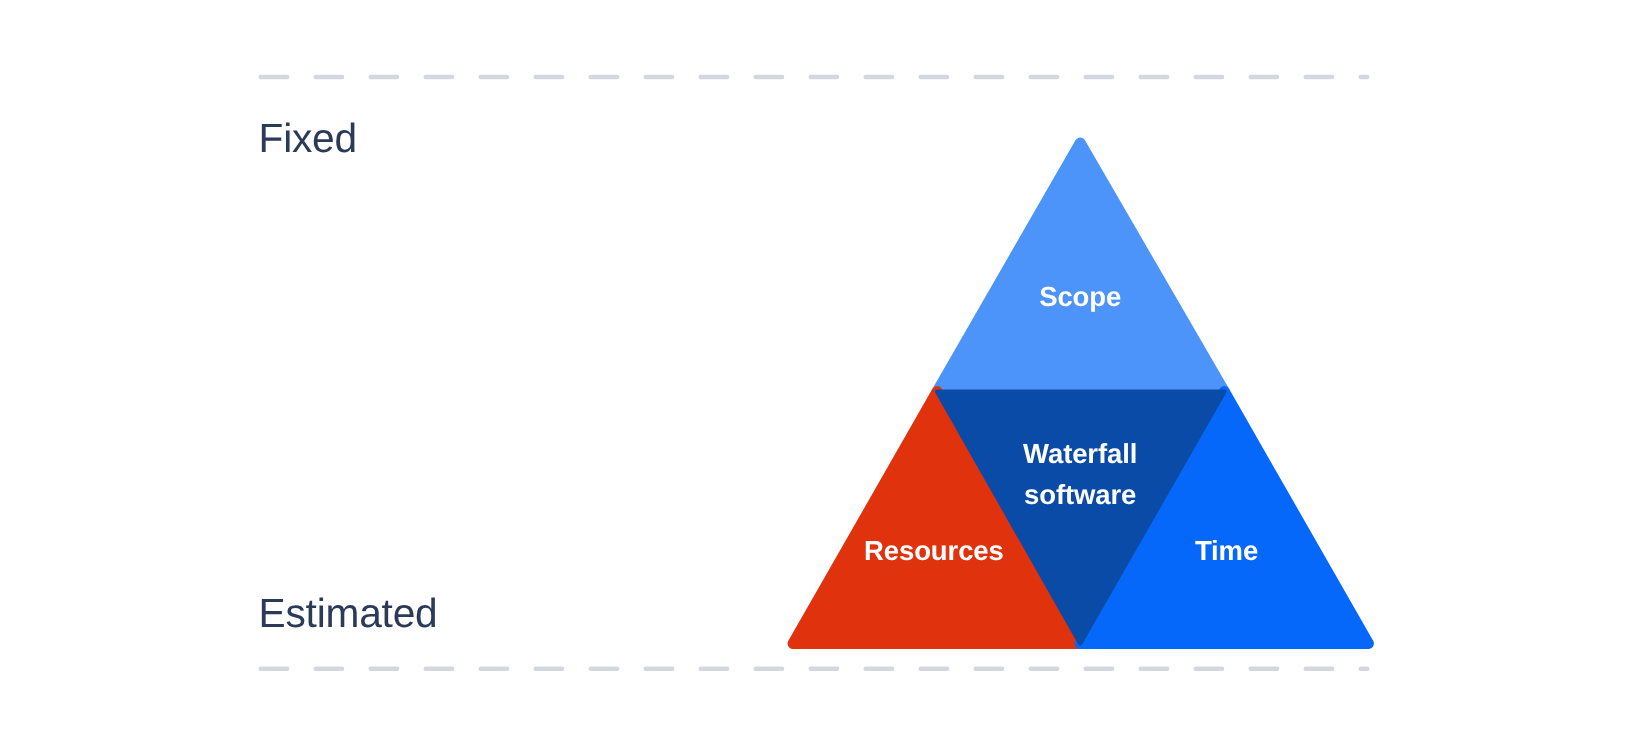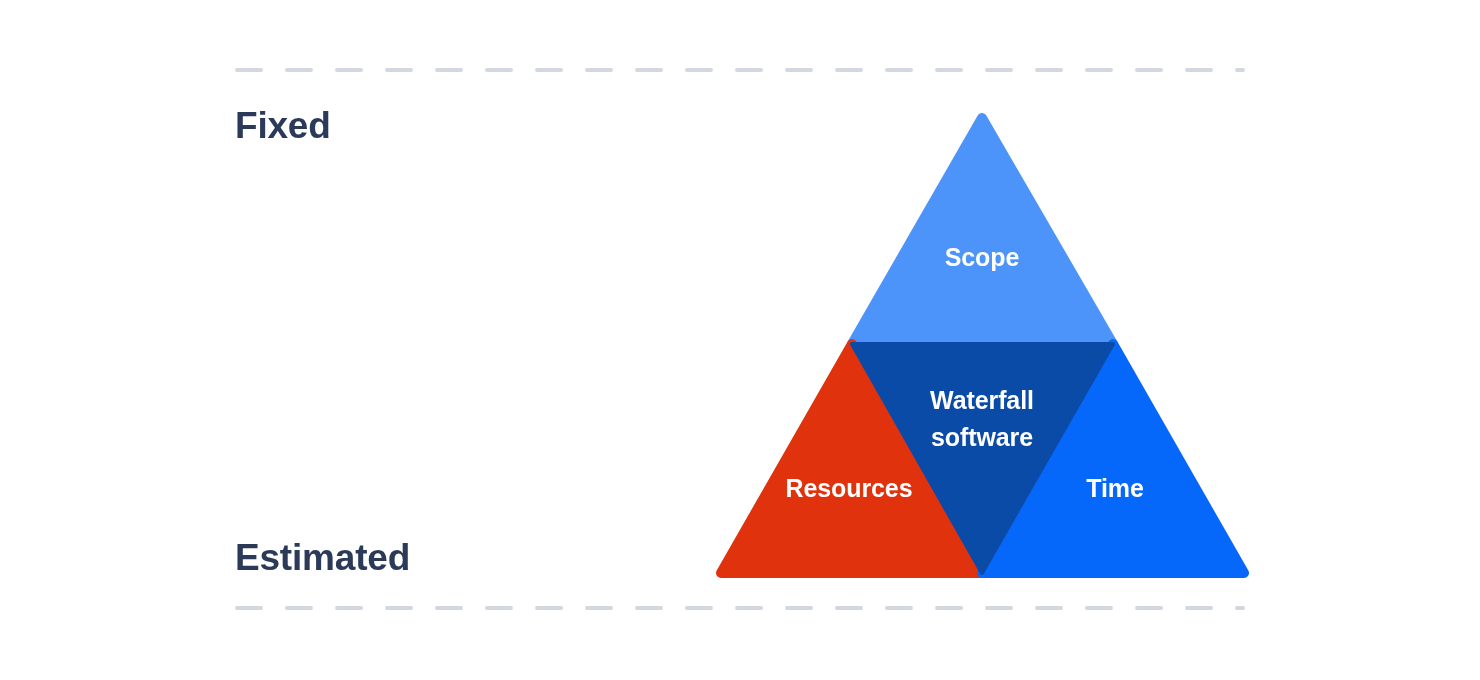--- a/index.html
+++ b/index.html
@@ -37,33 +37,33 @@
   }
   #dash-rule-top { top: 68px; }
   #dash-rule-bottom { top: 606px; }
 
   
   .axis-label {
     position: absolute;
     left: 235px;
     color: #2b3a59;
     font-size: 37px;
-    font-weight: bold;
+    font-weight: normal;
     letter-spacing: -0.2px;
     line-height: 1;
     white-space: nowrap;
   }
   #label-fixed { top: 107px; }
   #label-estimated { top: 539px; text-align: right; }
 
   
   #triangle-diagram {
     position: absolute;
     left: 700px;
-    top: 101px;
+    top: 113px;
     width: 570px;
     height: 500px;
   }
   #triangle-svg {
     display: block;
     width: 570px;
     height: 500px;
   }
   .tri-text {
     fill: #ffffff;

